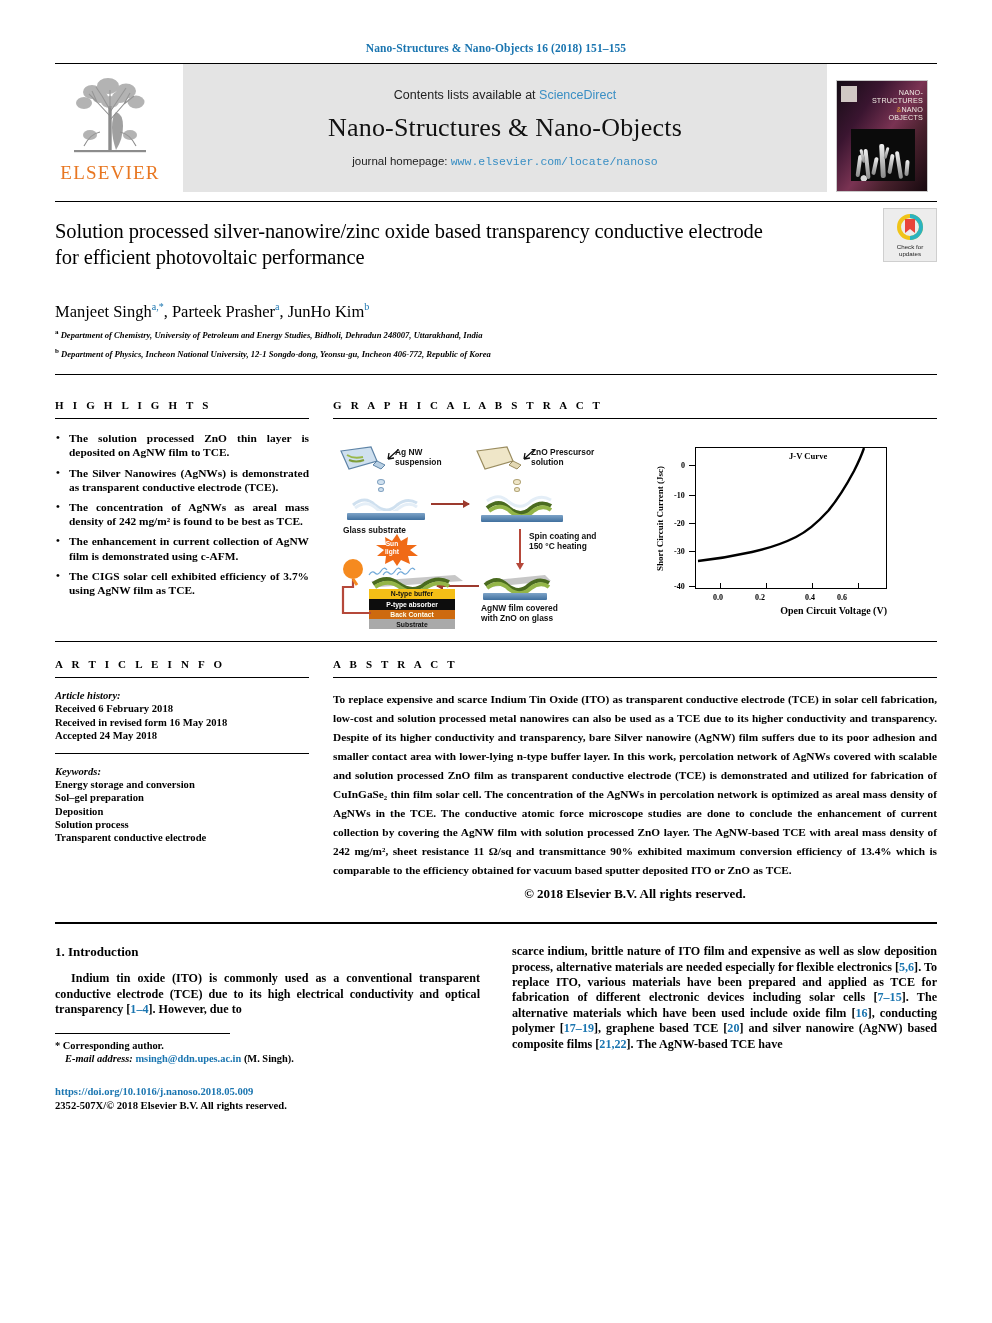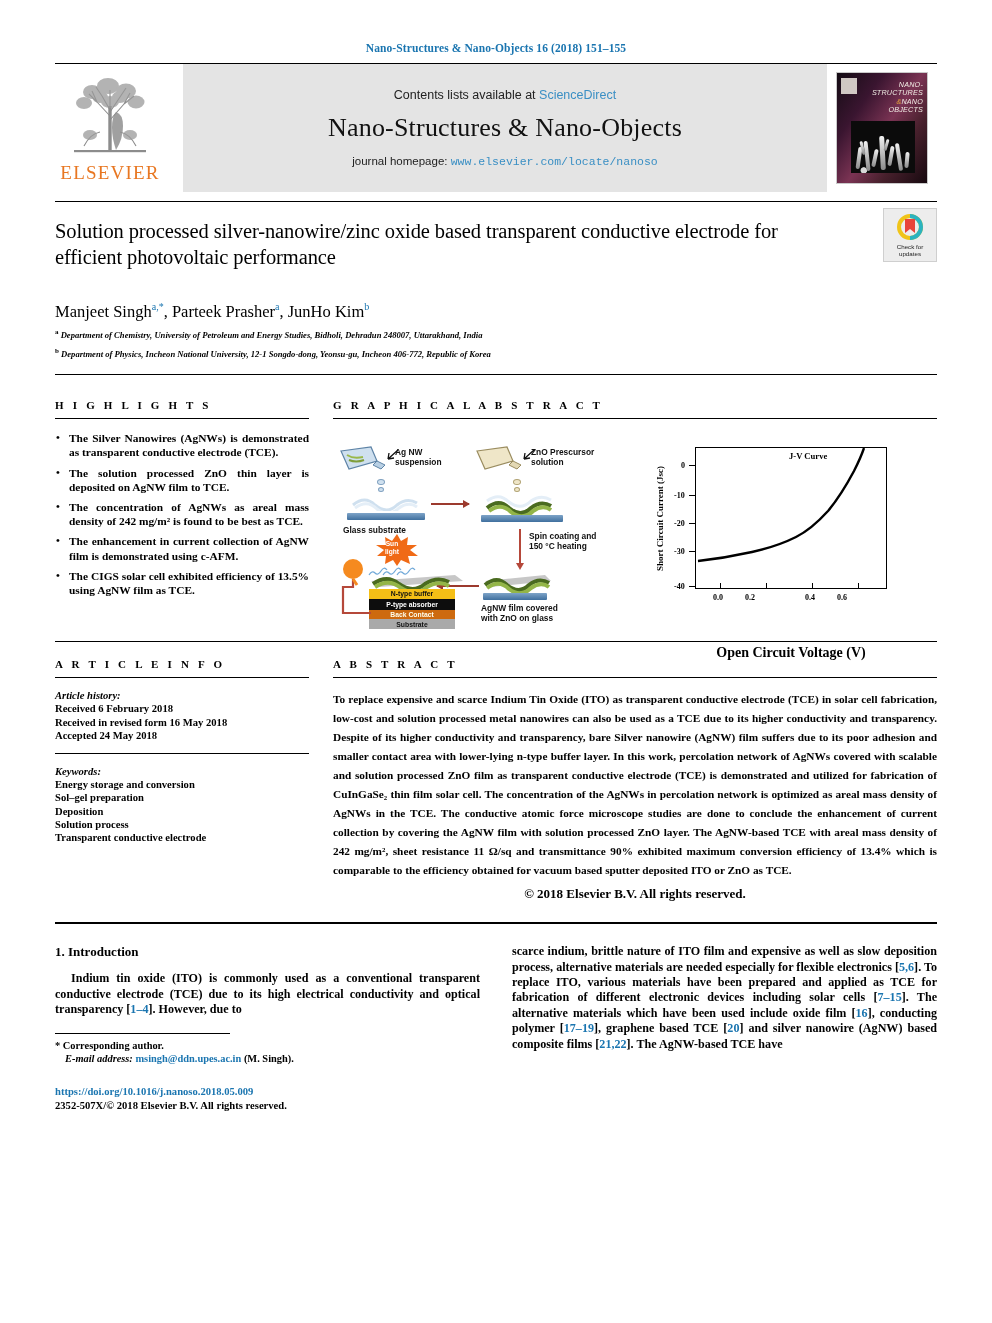--- a/index.html
+++ b/index.html
@@ -23,21 +23,21 @@
     padding-top:42px;
     letter-spacing:.1px;
   }
   .rule-thin { border-top:1px solid #000; margin-top:9px; }
 
   
   .masthead { display:flex; align-items:stretch; height:128px; margin-top:0; }
   .mast-left { width:128px; flex:0 0 128px; display:flex; align-items:center; }
   .mast-mid { flex:1 1 auto; background:#e4e4e4; display:flex; flex-direction:column;
               align-items:center; justify-content:center; gap:2px; }
-  .mast-right { width:110px; flex:0 0 110px; display:flex; align-items:center; justify-content:center;font-style:italic; }
+  .mast-right { width:110px; flex:0 0 110px; display:flex; align-items:flex-end; justify-content:center; }
   .contents-line { font-size:12.5px; font-family:"Liberation Sans", sans-serif; color:#222; }
   .sd-link { color:#3a8fc4; }
   .journal-name { font-size:26px; font-family:"Liberation Serif", serif; color:#111; margin:9px 0 10px; letter-spacing:.2px; }
   .homepage-line { font-size:11.5px; font-family:"Liberation Sans", sans-serif; color:#222; }
   .hp-link { color:#3a8fc4;font-family:Liberation Mono, monospace; }
 
   
   .els-logo { width:110px; text-align:center; }
   .els-word { color:#e87722; font-family:"Liberation Serif", serif; font-size:19px;
               letter-spacing:1.2px; font-weight:400; margin-top:2px; }
@@ -114,22 +114,22 @@
   
   .plotbox { position:absolute; left:58px; top:14px; width:192px; height:142px;
              border:1px solid #000; background:#fff; }
   .ytick, .xtick { position:absolute; font-family:"Liberation Serif", serif; font-weight:bold;
                    font-size:8px; color:#000; }
   .tickmark { position:absolute; background:#000; }
   .ylabel { position:absolute; left:-4px; top:14px; width:142px;
             transform:rotate(-90deg); transform-origin:0 0;
             font-family:"Liberation Serif", serif; font-weight:bold; font-size:9px;
             text-align:center; }
-  .xlabel { position:absolute; left:58px; top:172px; width:192px; text-align:center;
-            font-family:"Liberation Serif", serif; font-weight:bold; font-size:14px;margin-top:40px; }
+  .xlabel { position:absolute; left:58px; top:172px; width:192px; text-align:right;
+            font-family:"Liberation Serif", serif; font-weight:bold; font-size:10px; }
   .curve-note { position:absolute; font-family:"Liberation Serif", serif; font-weight:bold;
                 font-size:8.6px; }
 
   
   .ai-block { margin-top:11px; font-size:10.6px; line-height:13.2px; font-weight:bold;
               font-family:"Liberation Serif", serif; }
   .ai-head { font-style:italic; }
   .kw-rule { border-top:1.5px solid #000; margin:11px 0 0; }
 
   
@@ -239,21 +239,21 @@
         <circle cx="14" cy="14" r="11" fill="none" stroke="#f0c419" stroke-width="4"></circle>
         <path d="M14 3 a11 11 0 0 1 0 22" fill="none" stroke="#2bb3c0" stroke-width="4"></path>
         <path d="M9 6 h10 v14 l-5 -4 l-5 4 z" fill="#e8443a"></path>
       </svg>
       <div class="cm-txt">
         <span>Check for</span><br>
         <span>updates</span>
       </div>
     </div>
 
-    <h1 class="art-title">Solution processed silver-nanowire/zinc oxide based transparent conductive electrode for efficient photovoltaic performance</h1>
+    <h1 class="art-title">Solution processed silver-nanowire/zinc oxide based transparency conductive electrode for efficient photovoltaic performance</h1>
 
     <div class="authors">
       <span>Manjeet Singh</span><span class="sup">a,*</span>,
       <span>Parteek Prasher</span><span class="sup">a</span>,
       <span>JunHo Kim</span><span class="sup">b</span>
     </div>
 
     <div class="affil">
       <span class="mark">a</span>
       <span>Department of Chemistry, University of Petroleum and Energy Studies, Bidholi, Dehradun 248007, Uttarakhand, India</span>
@@ -265,25 +265,25 @@
   </div>
 
   <div class="rule-thin" style="margin-top:14px"></div>
 
   <div class="cols">
 
     <div class="col-left">
       <div class="sec-head">H I G H L I G H T S</div>
       <div class="sec-rule"></div>
       <ul class="hl-list">
+        <li>The solution processed ZnO thin layer is deposited on AgNW film to TCE.</li>
         <li>The Silver Nanowires (AgNWs) is demonstrated as transparent conductive electrode (TCE).</li>
-        <li>The solution processed ZnO thin layer is deposited on AgNW film to TCE.</li>
         <li>The concentration of AgNWs as areal mass density of 242 mg/m² is found to be best as TCE.</li>
         <li>The enhancement in current collection of AgNW film is demonstrated using c-AFM.</li>
-        <li>The CIGS solar cell exhibited efficiency of 13.5% using AgNW film as TCE.</li>
+        <li>The CIGS solar cell exhibited efficiency of 3.7% using AgNW film as TCE.</li>
       </ul>
     </div>
 
     <div class="col-right">
       <div class="sec-head">G R A P H I C A L   A B S T R A C T</div>
       <div class="sec-rule"></div>
 
       <div class="ga-fig">
 
         <div class="ga-diagram">
@@ -397,21 +397,21 @@
           <div class="ytick" style="left:37px;top:86px">-20</div>
           <div class="ytick" style="left:37px;top:114px">-30</div>
           <div class="ytick" style="left:37px;top:149px">-40</div>
           <div class="tickmark" style="left:52px;top:32px;width:6px;height:1px"></div>
           <div class="tickmark" style="left:52px;top:62px;width:6px;height:1px"></div>
           <div class="tickmark" style="left:52px;top:90px;width:6px;height:1px"></div>
           <div class="tickmark" style="left:52px;top:118px;width:6px;height:1px"></div>
           <div class="tickmark" style="left:52px;top:153px;width:6px;height:1px"></div>
 
           <div class="xtick" style="left:76px;top:160px">0.0</div>
-          <div class="xtick" style="left:108px;top:160px">0.2</div>
+          <div class="xtick" style="left:118px;top:160px">0.2</div>
           <div class="xtick" style="left:168px;top:160px">0.4</div>
           <div class="xtick" style="left:200px;top:160px">0.6</div>
           <div class="tickmark" style="left:83px;top:150px;width:1px;height:6px"></div>
           <div class="tickmark" style="left:129px;top:150px;width:1px;height:6px"></div>
           <div class="tickmark" style="left:175px;top:150px;width:1px;height:6px"></div>
           <div class="tickmark" style="left:221px;top:150px;width:1px;height:6px"></div>
 
           <div class="ylabel" style="left:18px;top:158px;width:145px">Short Circuit Current (Jsc)</div>
           <div class="xlabel">Open Circuit Voltage (V)</div>
         </div>

